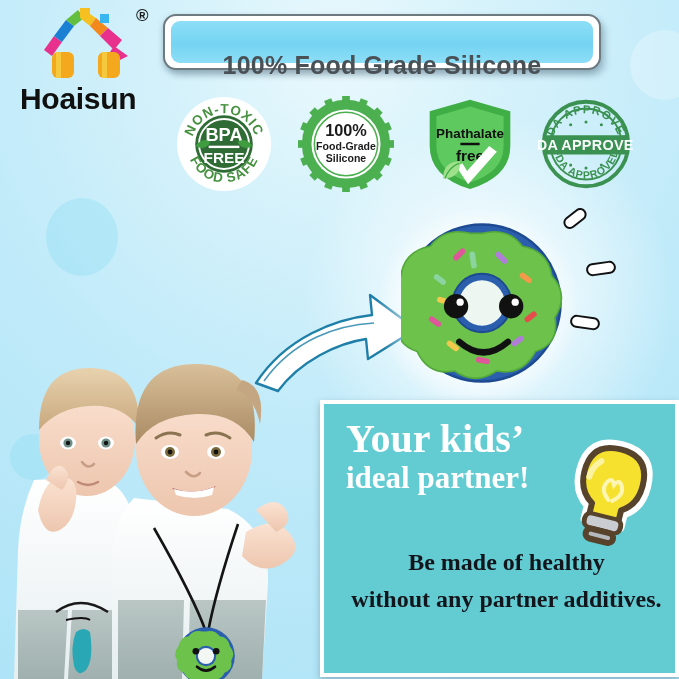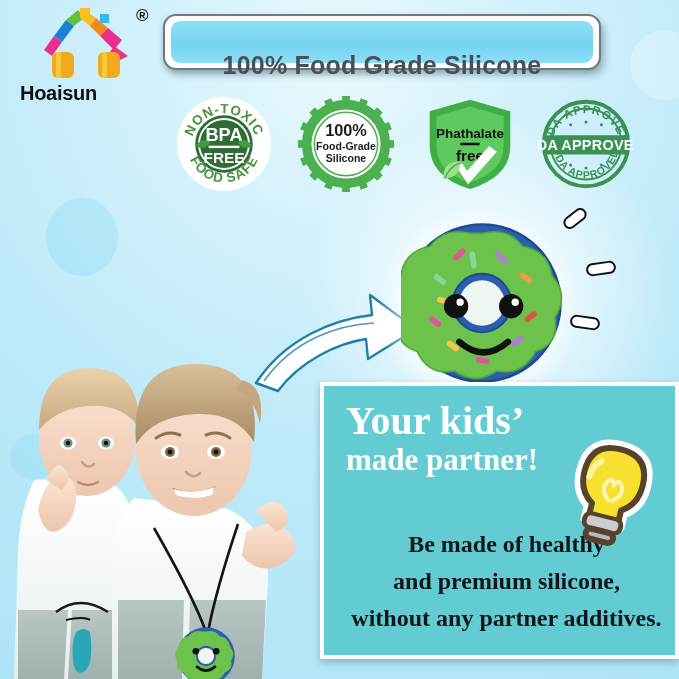--- a/index.html
+++ b/index.html
@@ -17,21 +17,21 @@
   .bub{position:absolute;border-radius:50%;background:rgba(150,225,245,.45);}
   .bub.b1{left:46px;top:198px;width:72px;height:78px;}
   .bub.b2{left:10px;top:434px;width:46px;height:46px;}
   .bub.b3{left:360px;top:470px;width:30px;height:30px;background:rgba(150,225,245,.30);}
   .bub.b4{left:630px;top:30px;width:70px;height:70px;background:rgba(255,255,255,.25);}
 
   
   .logo-wrap{position:absolute;left:14px;top:4px;width:150px;height:110px;}
   .logo-mark{position:absolute;left:26px;top:2px;width:96px;height:72px;}
   .reg{position:absolute;left:122px;top:2px;font-size:17px;color:#1b1b1b;font-weight:600;}
-  .brand{position:absolute;left:6px;top:78px;font-size:20px;font-weight:bold;color:#101010;letter-spacing:-.3px;}
+  .brand{position:absolute;left:6px;top:78px;font-size:30px;font-weight:bold;color:#101010;letter-spacing:-.3px;}
 
   .banner-shadow{position:absolute;left:168px;top:20px;width:438px;height:56px;border-radius:13px;
     background:rgba(120,150,165,.35);filter:blur(3px);}
   .banner{position:absolute;left:163px;top:14px;width:438px;height:56px;border-radius:13px;
     background:#ffffff;border:2px solid #6d7a80;box-sizing:border-box;
     box-shadow:0 3px 6px rgba(60,90,110,.35);}
   .banner-inner{position:absolute;left:6px;top:5px;right:6px;bottom:5px;border-radius:9px;
     background:linear-gradient(180deg,#8ddef7 0%,#74d4f2 55%,#8ddef7 100%);
     display:flex;align-items:center;justify-content:center;}
   .banner-text{font-size:25px;color:#4a5156;font-weight:600;letter-spacing:.2px;white-space:nowrap;margin-top:47px;}
@@ -54,21 +54,21 @@
   .donut-glow{position:absolute;left:378px;top:208px;width:200px;height:200px;border-radius:50%;
     background:radial-gradient(circle,rgba(255,255,255,.95) 40%,rgba(255,255,255,0) 72%);}
   .donut{position:absolute;left:401px;top:222px;width:162px;height:162px;}
   .shine{position:absolute;}
   .shine.s1{left:562px;top:212px;width:26px;height:13px;transform:rotate(-38deg);}
   .shine.s2{left:586px;top:262px;width:30px;height:13px;transform:rotate(-8deg);}
   .shine.s3{left:570px;top:316px;width:30px;height:13px;transform:rotate(8deg);}
   .shine i{display:block;width:100%;height:100%;border:2px solid #111;border-radius:7px;background:#fff;box-sizing:border-box;}
 
   
-  .panel{position:absolute;left:320px;top:382px;width:359px;height:277px;
+  .panel{position:absolute;left:320px;top:400px;width:359px;height:277px;
     background:#63ccd2;border:4px solid #ffffff;box-sizing:border-box;
     box-shadow:0 3px 7px rgba(40,80,95,.35);}
   .panel-head{position:absolute;left:22px;top:14px;width:250px;color:#ffffff;
     font-family:"Liberation Serif",serif;font-weight:bold;line-height:1.04;}
   .ph1{font-size:40px;}
   .ph2{font-size:31px;margin-top:2px;}
   .panel-body{position:absolute;left:20px;top:140px;width:325px;color:#12161c;
     font-family:"Liberation Serif",serif;font-weight:bold;font-size:24px;line-height:1.55;text-align:center;}
   .bulb{position:absolute;left:553px;top:438px;width:112px;height:118px;}
 </style>
@@ -308,25 +308,24 @@
   <div class="shine s2">
       <i></i>
     </div>
   <div class="shine s3">
       <i></i>
     </div>
 
   <div class="panel">
     <div class="panel-head">
       <div class="ph1">Your kids’</div>
-      <div class="ph2">made partner!</div>
+      <div class="ph2">ideal partner!</div>
     </div>
     <div class="panel-body">
       <div>Be made of healthy</div>
-      <div>and premium silicone,</div>
       <div>without any partner additives.</div>
     </div>
   </div>
 
   <svg class="bulb" viewBox="0 0 112 118">
     <g transform="rotate(14 56 59)">
       <path d="M56 6 q34 0 34 34 q0 22 -16 32 l0 14 l-36 0 l0 -14 q-16 -10 -16 -32 q0 -34 34 -34 Z" fill="#ffffff" stroke="#ffffff" stroke-width="9" stroke-linejoin="round"></path>
       <path d="M56 10 q30 0 30 30 q0 20 -15 29 l0 13 l-30 0 l0 -13 q-15 -9 -15 -29 q0 -30 30 -30 Z" fill="#f5e12e" stroke="#57432c" stroke-width="6" stroke-linejoin="round"></path>
       <path d="M40 26 q-8 8 -8 18" stroke="#fbf3a0" stroke-width="6" fill="none" stroke-linecap="round"></path>
       <path d="M56 62 q-10 -8 -6 -16 q4 -8 8 0 q4 -8 8 0 q4 8 -6 16" stroke="#fdf6b2" stroke-width="4" fill="none" stroke-linecap="round"></path>

